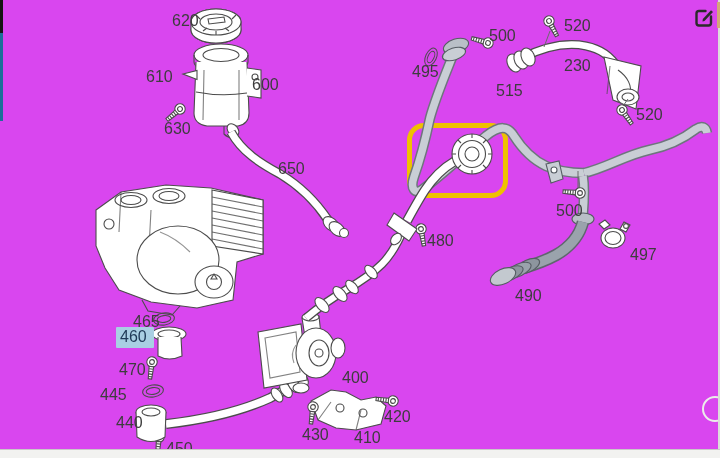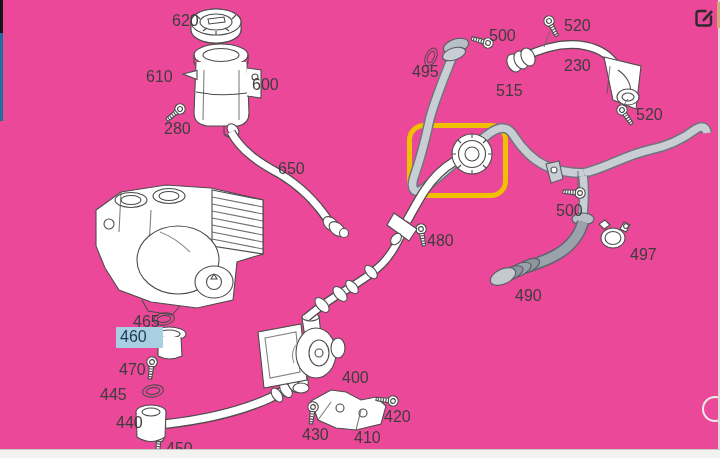--- a/index.html
+++ b/index.html
@@ -1,33 +1,33 @@
 <!DOCTYPE html>
 <html style="--lbl: #3d3d3d; --hl-bg: #a9cfe3; --hl-fg: #1f3a57;"><head>
 <meta charset="utf-8">
 <style>
   html,body{margin:0;padding:0;background:#ffffff;}
   .stage{
     position:relative;width:720px;height:458px;overflow:hidden;
-    background:#ec4899;font-family:"Liberation Sans",sans-serif;
+    background:#d946ef;font-family:"Liberation Sans",sans-serif;
   }
   
   .diagram-svg{position:absolute;left:0;top:0;z-index:3;}
   .highlight-box{
     position:absolute;z-index:2;border:5px solid #efc100;border-radius:17px;
     background:transparent;box-sizing:border-box;
   }
   .labels-layer{position:absolute;left:0;top:0;width:100%;height:100%;z-index:4;pointer-events:none;}
   .part-label{
     position:absolute;font-size:16px;line-height:1.15;color:var(--lbl,#3d3d3d);
     letter-spacing:0px;white-space:nowrap;
   }
   .part-label.highlighted{
     background:var(--hl-bg,#a9cfe3);color:var(--hl-fg,#1f3a57);
-    padding:1px 16px 2px 4px;margin:-1px 0 0 -4px;border-radius:1px;
+    padding:1px 7px 2px 4px;margin:-1px 0 0 -4px;border-radius:1px;
   }
   
   .edge-stripe-black{position:absolute;left:0;top:0;width:3px;height:33px;background:#141414;z-index:6;}
   .edge-stripe-blue{position:absolute;left:0;top:33px;width:3px;height:88px;background:#1d6e99;z-index:6;}
   .right-edge-line{position:absolute;right:0;top:0;width:2px;height:458px;background:#dcdcda;z-index:6;}
   .right-edge-tab{position:absolute;right:0;top:2px;width:3px;height:26px;background:#d2a878;z-index:7;}
   .bottom-bar{position:absolute;left:0;bottom:0;width:720px;height:8px;background:#f2f2f0;border-top:1px solid #c9c9c7;z-index:6;}
   .edit-button{
     position:absolute;left:690px;top:4px;width:28px;height:28px;z-index:7;
     display:flex;align-items:center;justify-content:center;cursor:pointer;background:transparent;border:0;padding:0;
@@ -251,21 +251,21 @@
         <path d="M394,213 L417,229 L409,241 L387,225 Z"></path>
         <ellipse cx="396" cy="239" rx="4.5" ry="6.5" transform="rotate(40 396 239)"></ellipse>
       </g>
     </g>
   </svg>
 
   <div class="labels-layer">
       <div class="part-label" style="left: 172px; top: 12px;">620</div>
       <div class="part-label" style="left: 146px; top: 68px;">610</div>
       <div class="part-label" style="left: 252px; top: 76px;">600</div>
-      <div class="part-label" style="left: 164px; top: 120px;">280</div>
+      <div class="part-label" style="left: 164px; top: 120px;">630</div>
       <div class="part-label" style="left: 278px; top: 160px;">650</div>
       <div class="part-label" style="left: 412px; top: 63px;">495</div>
       <div class="part-label" style="left: 489px; top: 27px;">500</div>
       <div class="part-label" style="left: 564px; top: 17px;">520</div>
       <div class="part-label" style="left: 564px; top: 57px;">230</div>
       <div class="part-label" style="left: 496px; top: 82px;">515</div>
       <div class="part-label" style="left: 636px; top: 106px;">520</div>
       <div class="part-label" style="left: 556px; top: 202px;">500</div>
       <div class="part-label" style="left: 630px; top: 246px;">497</div>
       <div class="part-label" style="left: 515px; top: 287px; text-align: center;">490</div>

